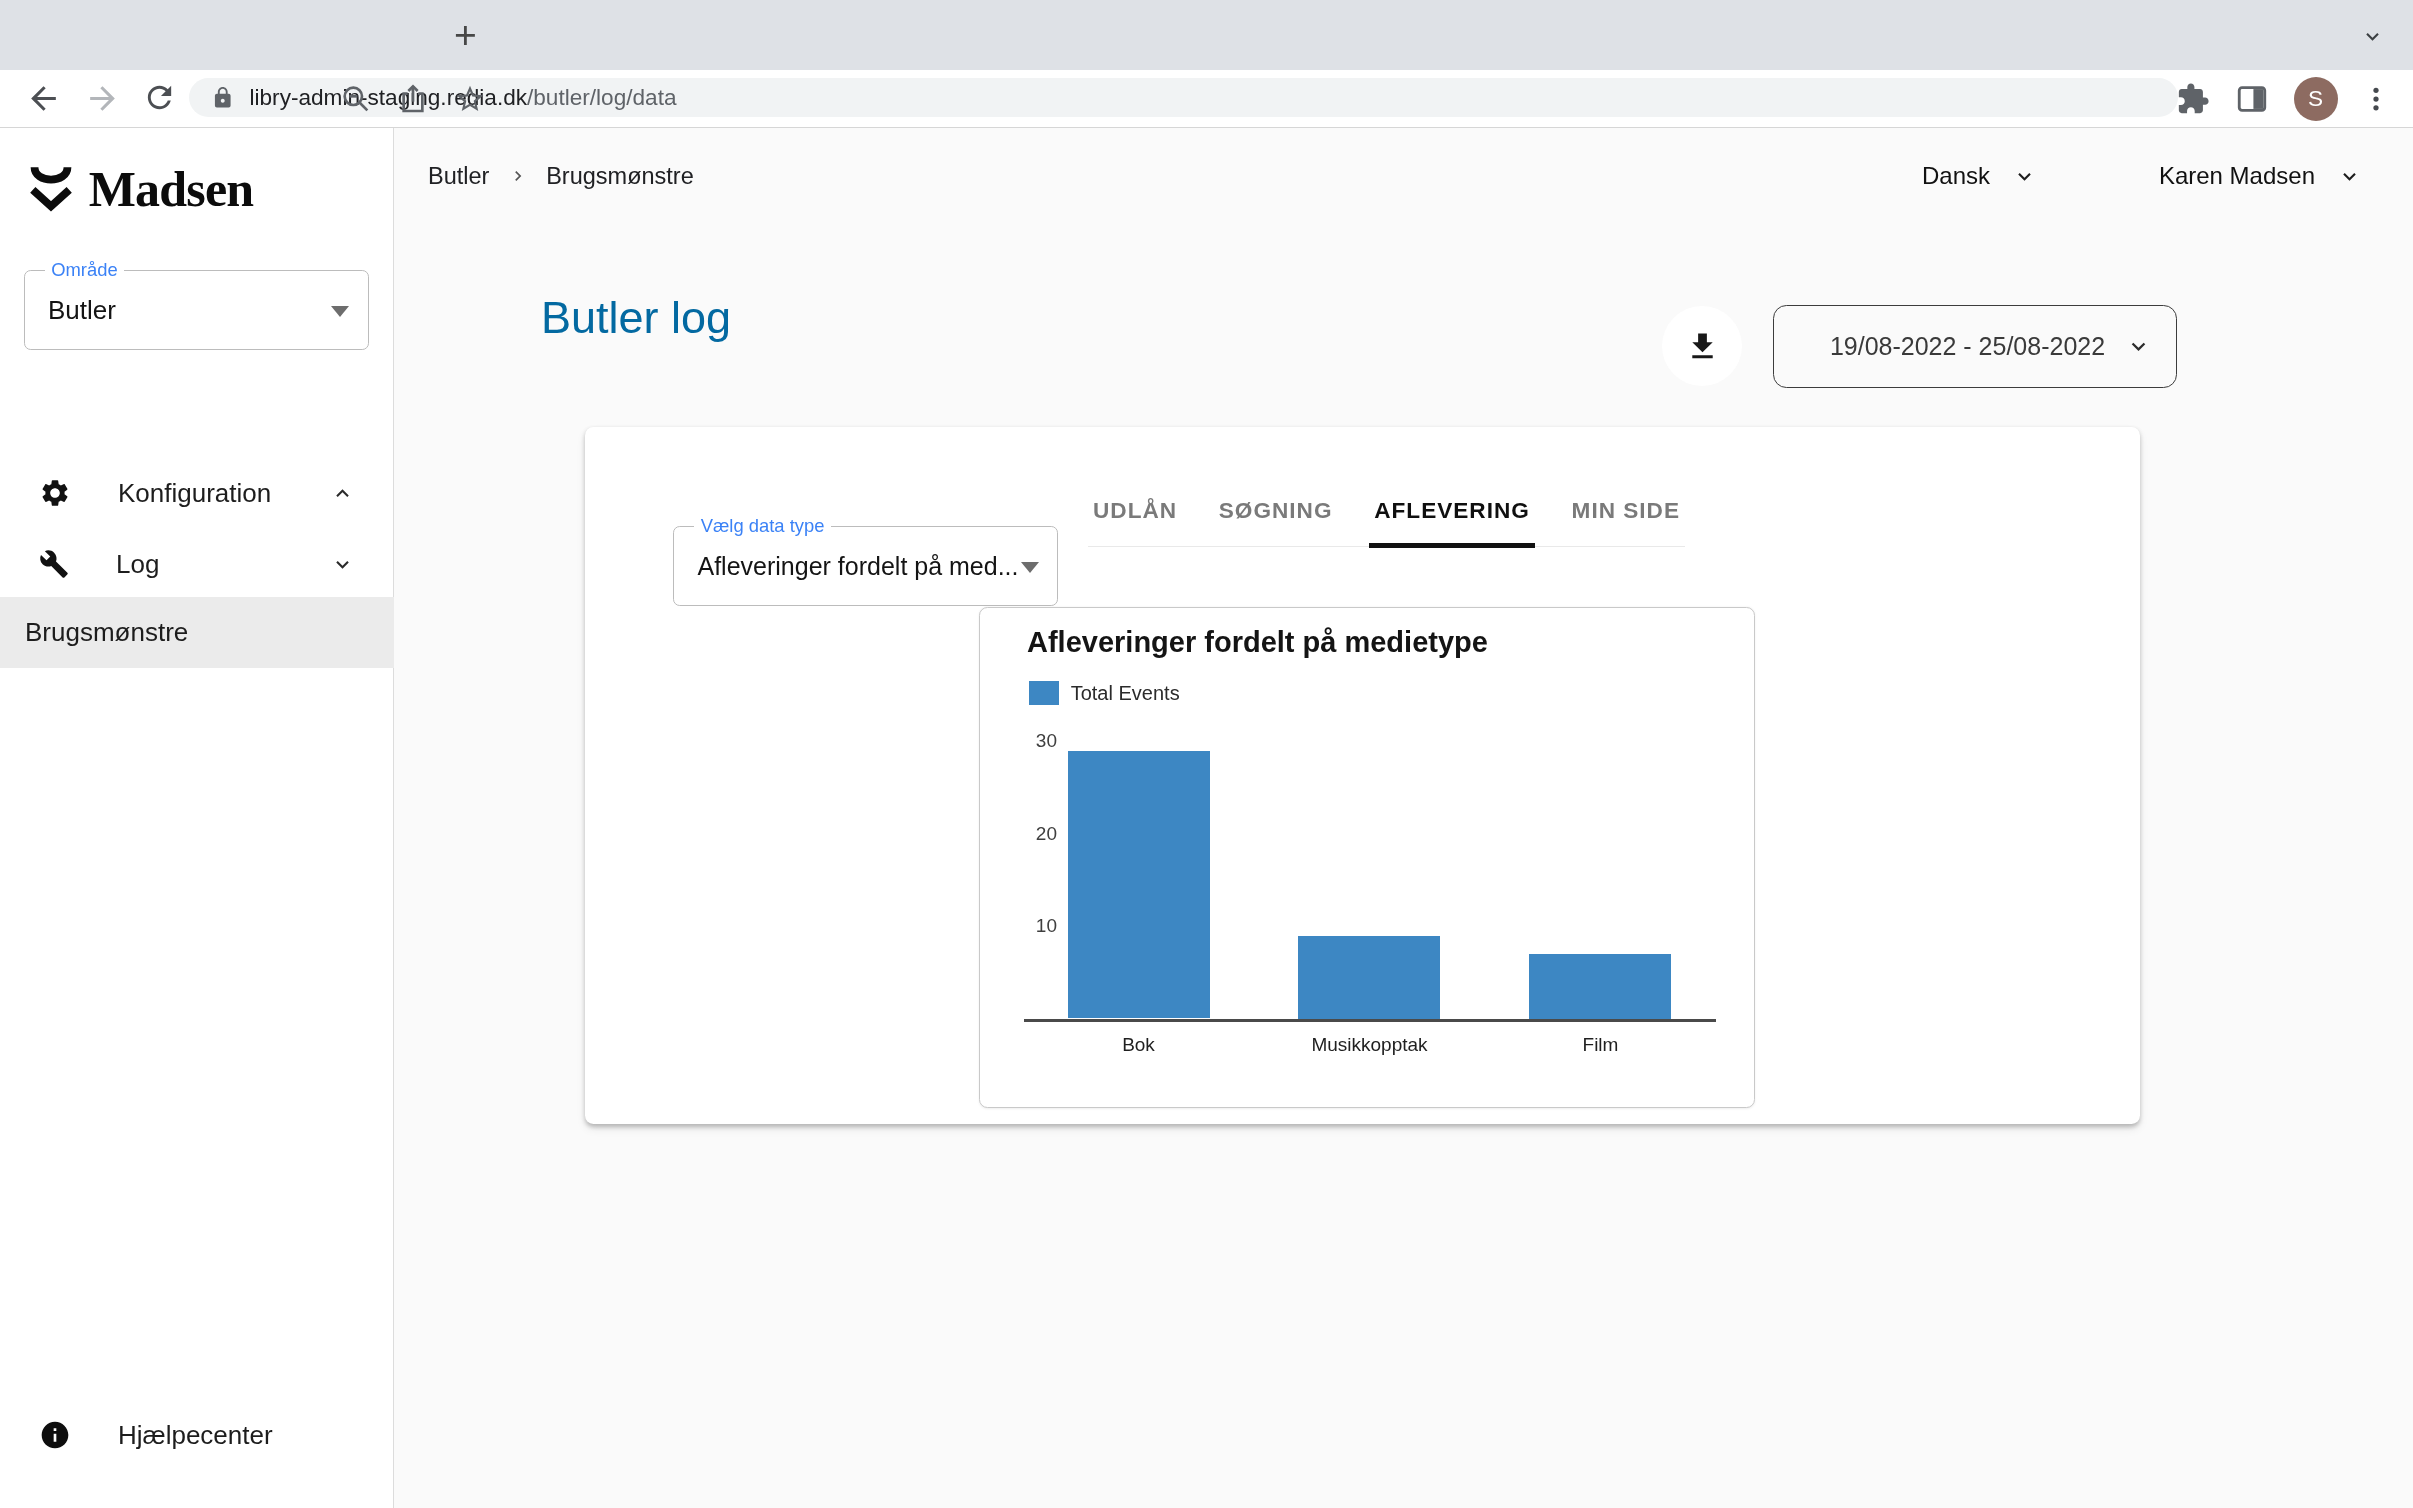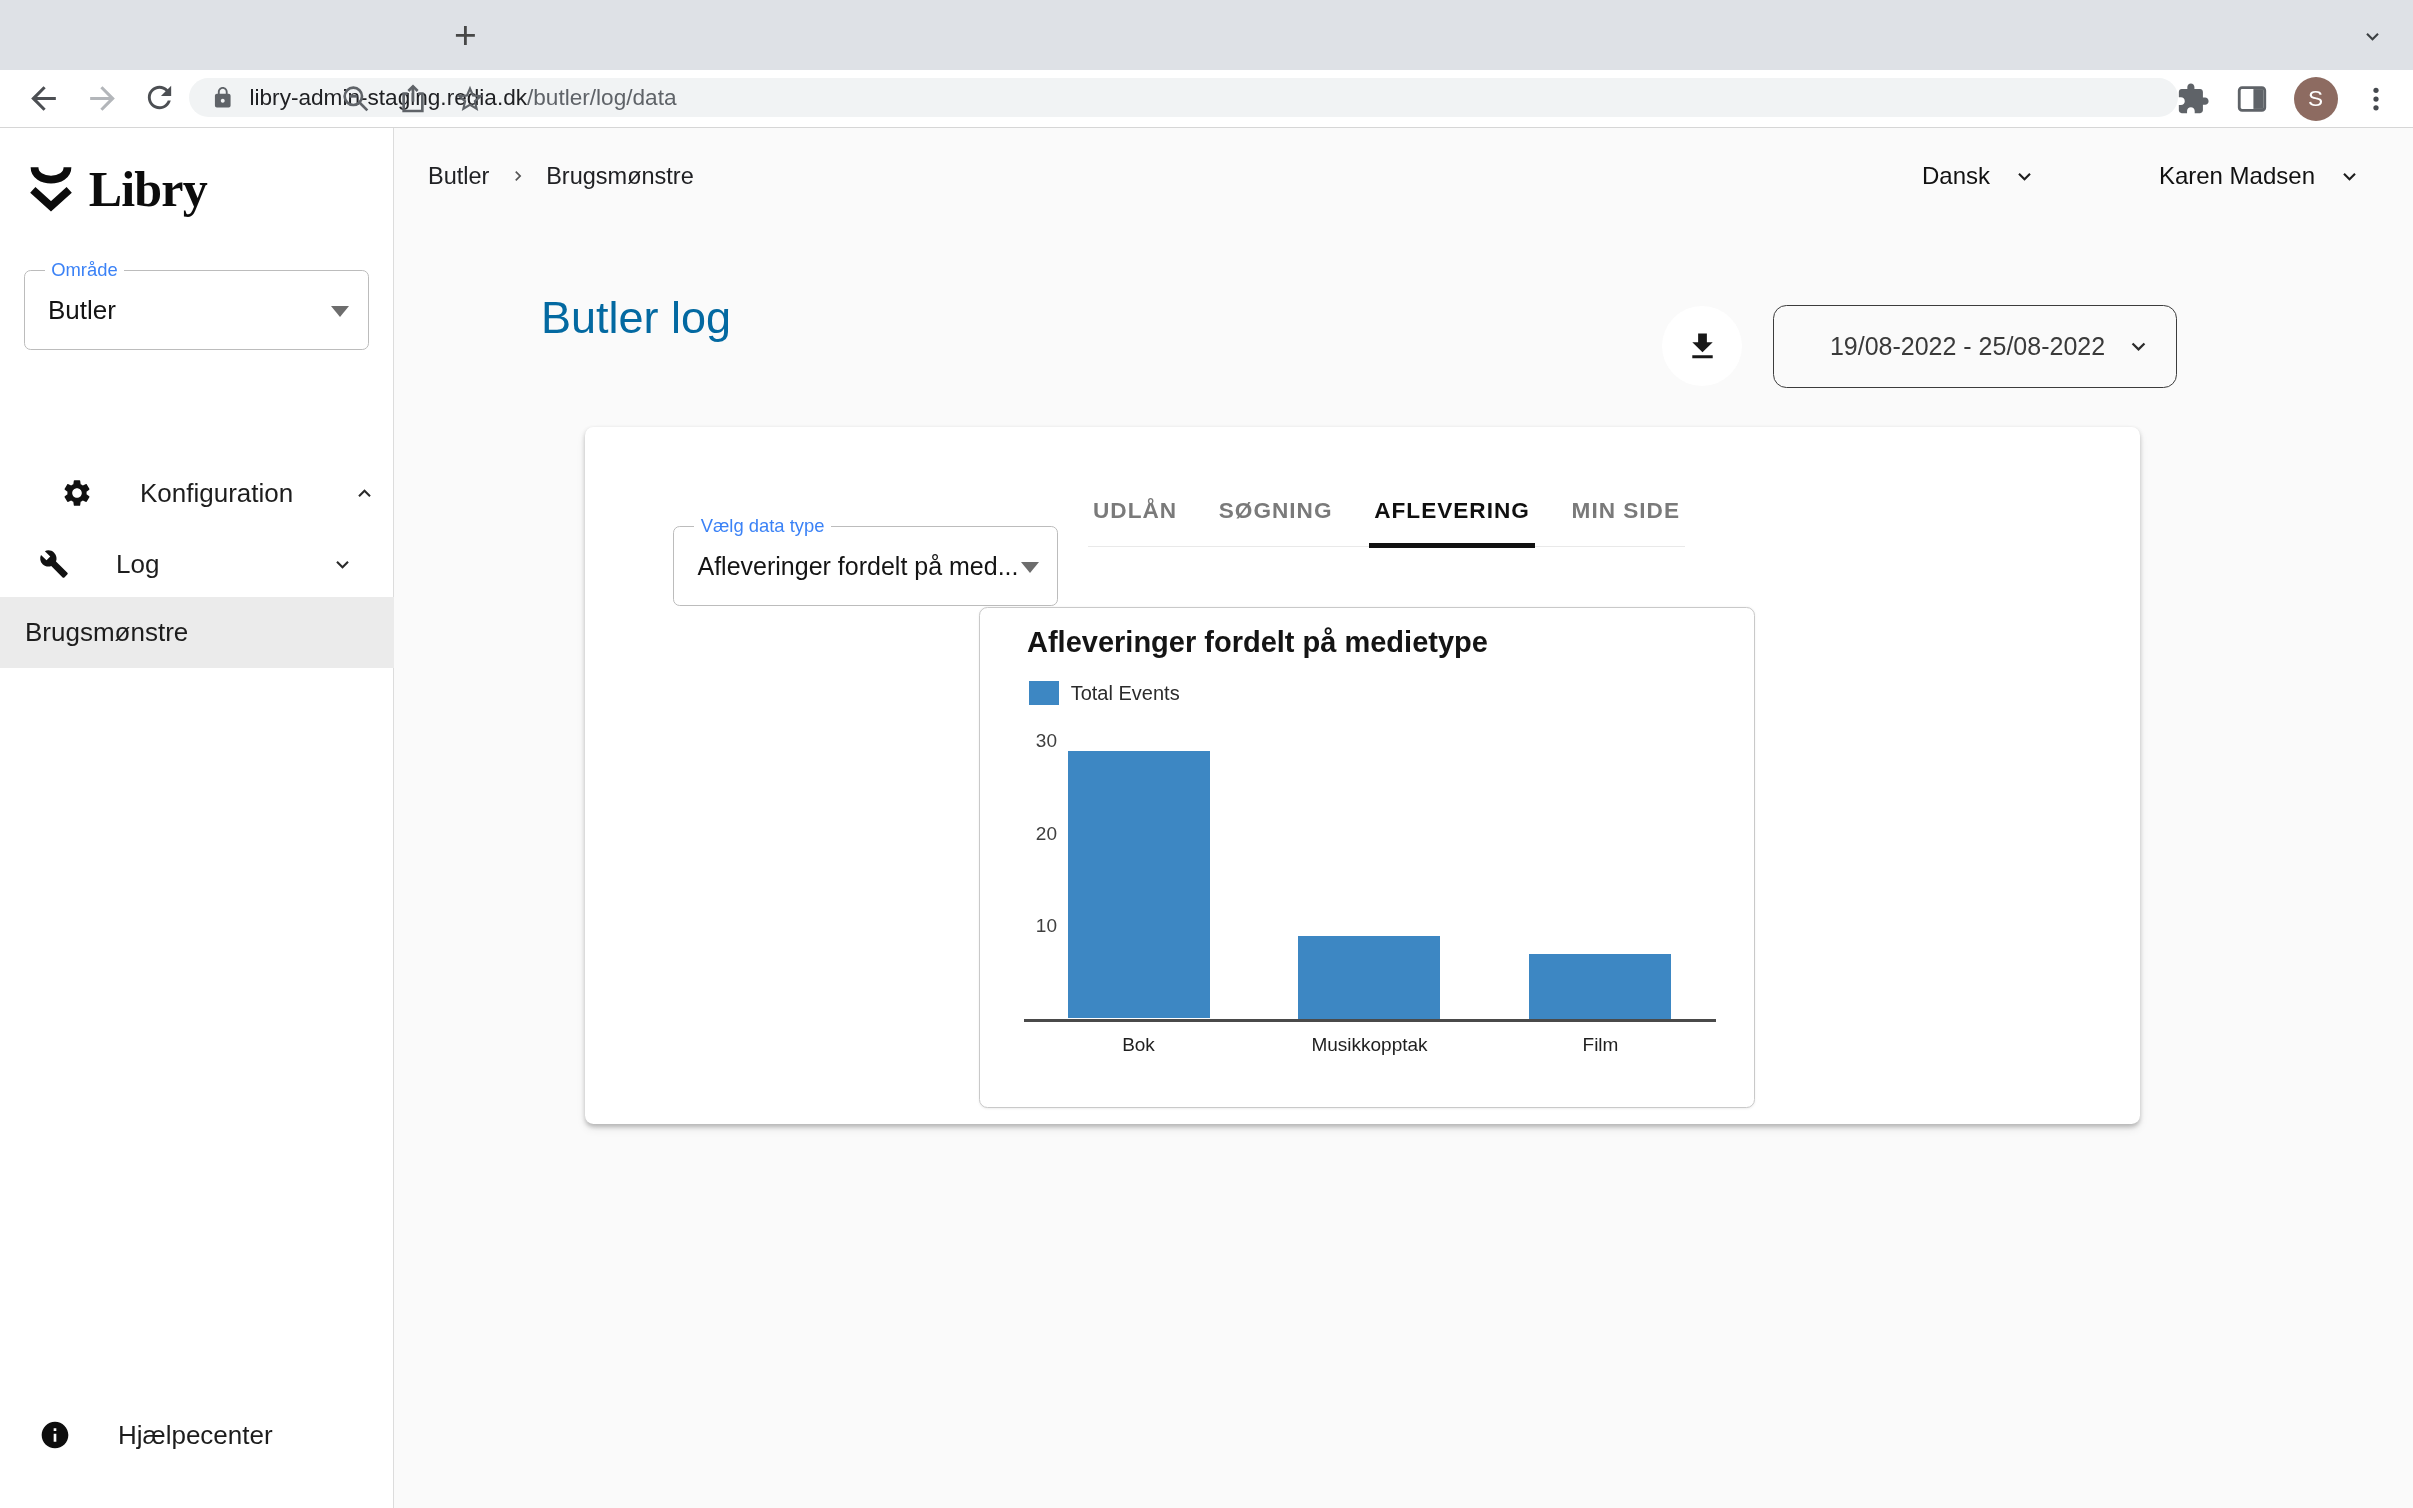--- a/index.html
+++ b/index.html
@@ -43,21 +43,21 @@
   .outlined .fvalue{position:absolute;left:23.5px;top:50%;transform:translateY(-50%);
                     font-size:26px;color:#141414;white-space:nowrap;}
   .caret-tri{position:absolute;right:18.4px;top:50%;margin-top:-4.2px;width:0;height:0;
              border-left:9.2px solid transparent;border-right:9.2px solid transparent;border-top:11px solid #6d6d6d;}
   .area-select{left:23.5px;top:142px;width:345px;height:80px;}
 
   .nav-item{position:absolute;left:0;width:394px;display:flex;align-items:center;
             padding-left:39px;box-sizing:border-box;}
   .nav-label{font-size:26px;color:#1d1d1d;margin-left:47px;flex:1;}
   .nav-chev{margin-right:39px;}
-  .nav-konfiguration{top:329px;height:72px;margin-left:22px;}
+  .nav-konfiguration{top:329px;height:72px;}
   .nav-log{top:401px;height:70px;}
   .nav-active{top:469px;height:71px;background:#ebebeb;padding-left:25px;}
   .nav-active .nav-label{margin-left:0;}
   .nav-help{top:1271px;height:72px;}
 
   
   .breadcrumb{position:absolute;left:34px;top:28.5px;height:39px;display:flex;align-items:center;font-size:23.5px;color:#202124;}
   .bc-sep{margin:0 18.4px;display:flex;align-items:center;}
   .lang-group,.user-group{position:absolute;top:28.5px;height:39px;display:flex;align-items:center;font-size:24px;color:#111;}
   .lang-group{right:377px;}
@@ -181,21 +181,21 @@
 </div>
 
 <div class="sidebar">
   <div class="logo">
     <span>
       <svg width="52" height="52" viewBox="0 0 60 60">
         <path d="M11 5 C11 24, 49 24, 49 5" fill="none" stroke="#0c0c0c" stroke-width="9"></path>
         <path d="M9 31 L30 50 L51 31" fill="none" stroke="#0c0c0c" stroke-width="9"></path>
       </svg>
     </span>
-    <span class="logo-text">Libry</span>
+    <span class="logo-text">Madsen</span>
   </div>
 
   <div class="outlined area-select">
     <span class="flabel">Område</span>
     <span class="fvalue">Butler</span>
     <span class="caret-tri"></span>
   </div>
 
   <div class="nav-item nav-konfiguration">
     <span>

